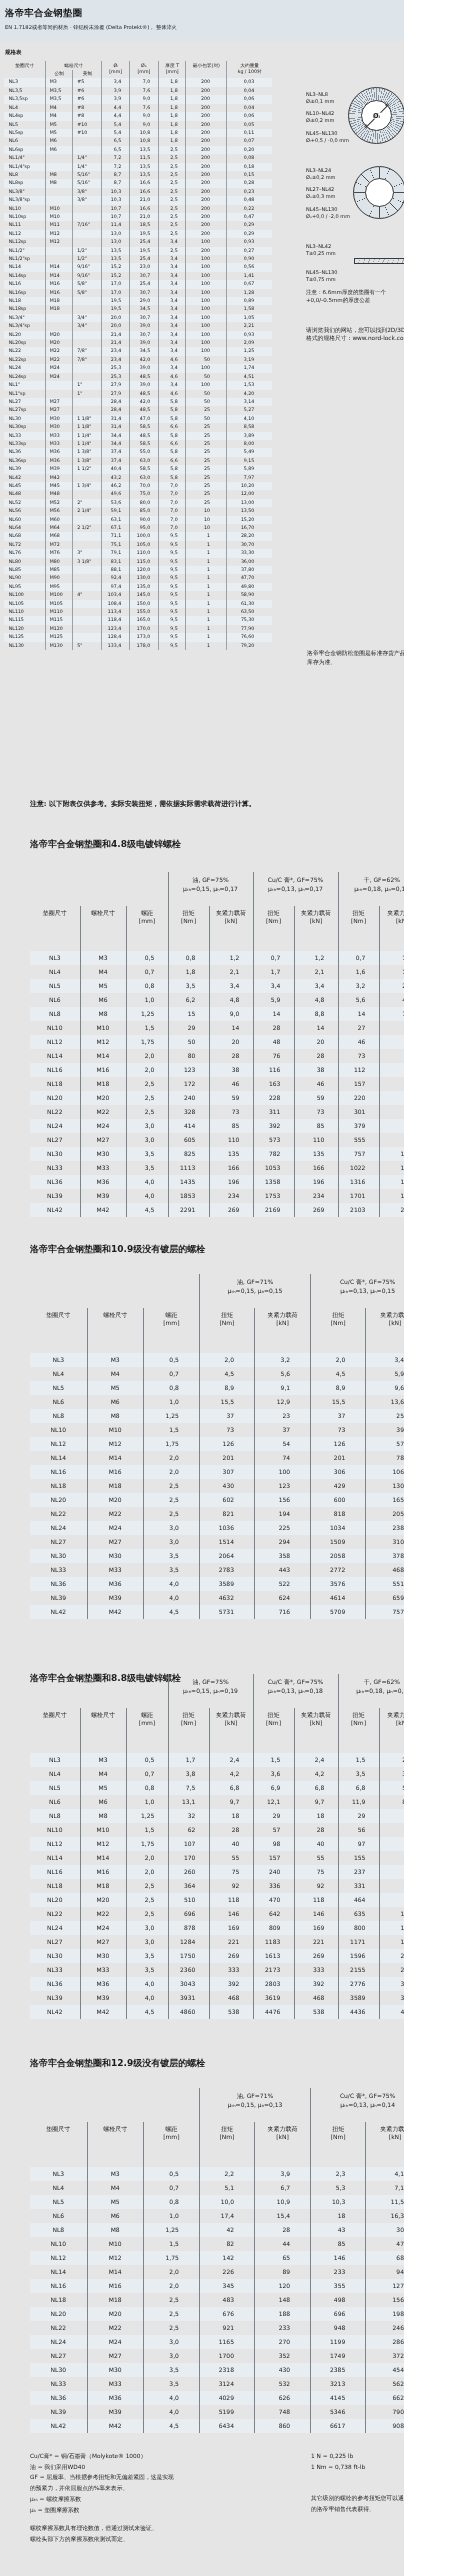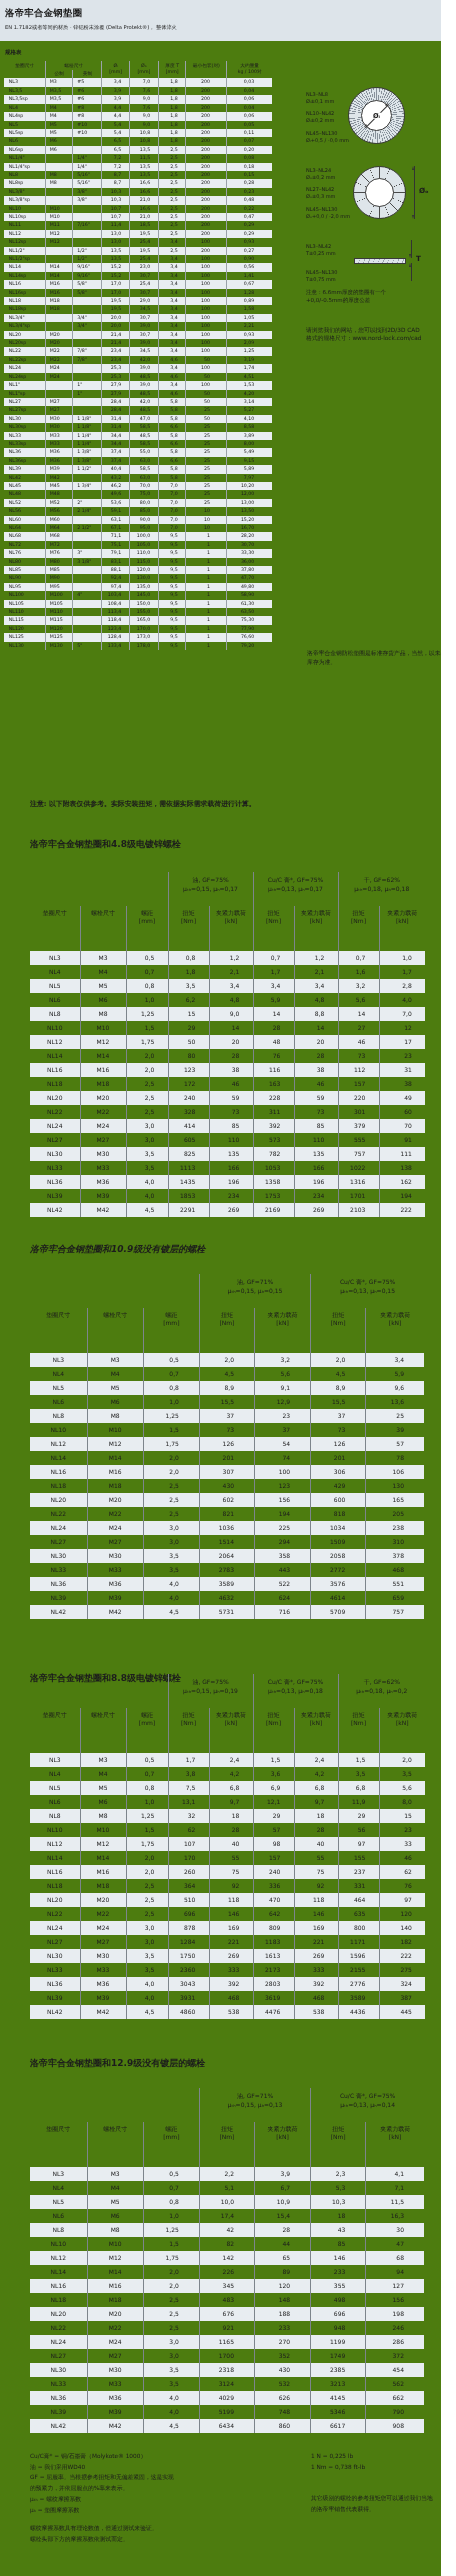--- a/index.html
+++ b/index.html
@@ -1,17 +1,17 @@
 <!DOCTYPE html>
 <html style="font-size:8.8px"><head>
 <meta charset="utf-8">
 <style>
   html,body{margin:0;padding:0;background:#fff;}
   body{font-family:"DejaVu Sans","Liberation Sans",sans-serif;color:#1c1c1c;}
-  .page{position:relative;width:441px;height:2576px;background:#4d7c0f;overflow:hidden;}
+  .page{position:relative;width:404px;height:2576px;background:#e5e5e5;overflow:hidden;}
 
   
   .banner1{position:absolute;top:0;left:0;width:457px;height:41px;background:#dde4ea;box-sizing:border-box;padding:6.6px 0 0 5px;}
   .banner1 h1{margin:0;font-size:9.4px;font-weight:bold;letter-spacing:0.3px;}
   .banner1 .sub{margin-top:4.4px;font-size:5.2px;color:#222;}
 
   .spec-label{position:absolute;top:49px;left:5px;font-size:5.5px;font-weight:bold;}
 
   
   table{border-collapse:collapse;}
@@ -60,21 +60,21 @@
   .cadnote{position:absolute;left:0;top:264px;font-size:5.8px;line-height:8.3px;}
   .stocknote{position:absolute;left:1.1px;top:587px;width:148px;font-size:5.8px;line-height:8.8px;}
 
   
   .banner2{position:absolute;top:683px;left:0;width:457px;height:89px;background:#dde4ea;box-sizing:border-box;}
   .banner2 h2{position:absolute;left:30px;top:24px;margin:0;font-size:15px;font-weight:bold;}
   .banner2 .sub2{position:absolute;left:30px;top:56px;font-size:8px;}
   .notice{position:absolute;left:30px;top:799px;font-size:6.9px;font-weight:bold;}
 
   .ttitle{position:absolute;left:30px;margin:0;font-size:9px;font-weight:bold;}
-  .tt-a{top:838px;} .tt-b{top:1243px;font-style:italic;} .tt-c{top:1672px;} .tt-d{top:2057px;}
+  .tt-a{top:838px;} .tt-b{top:1243px;} .tt-c{top:1672px;} .tt-d{top:2057px;}
 
   
   .torque{position:absolute;left:30px;width:394px;table-layout:fixed;font-size:6px;}
   .tq-a{top:872px;} .tq-b{top:1274px;} .tq-c{top:1674px;} .tq-d{top:2088px;}
   .torque th{font-weight:normal;}
   .torque th,.torque td{border-left:0.6px solid #7d858c;}
   .torque .grp th:first-child,.torque .cols th:first-child,.torque tbody td:first-child{border-left:none;}
   .torque .grp th{height:29px;vertical-align:top;padding-top:4.4px;text-align:center;line-height:8.3px;font-size:6px;}
   .torque .cols th{height:41px;vertical-align:top;padding-top:2.2px;text-align:center;line-height:8.3px;font-size:6px;}
   .torque tbody td{height:14px;line-height:14px;padding:0 2.2px;white-space:nowrap;}

